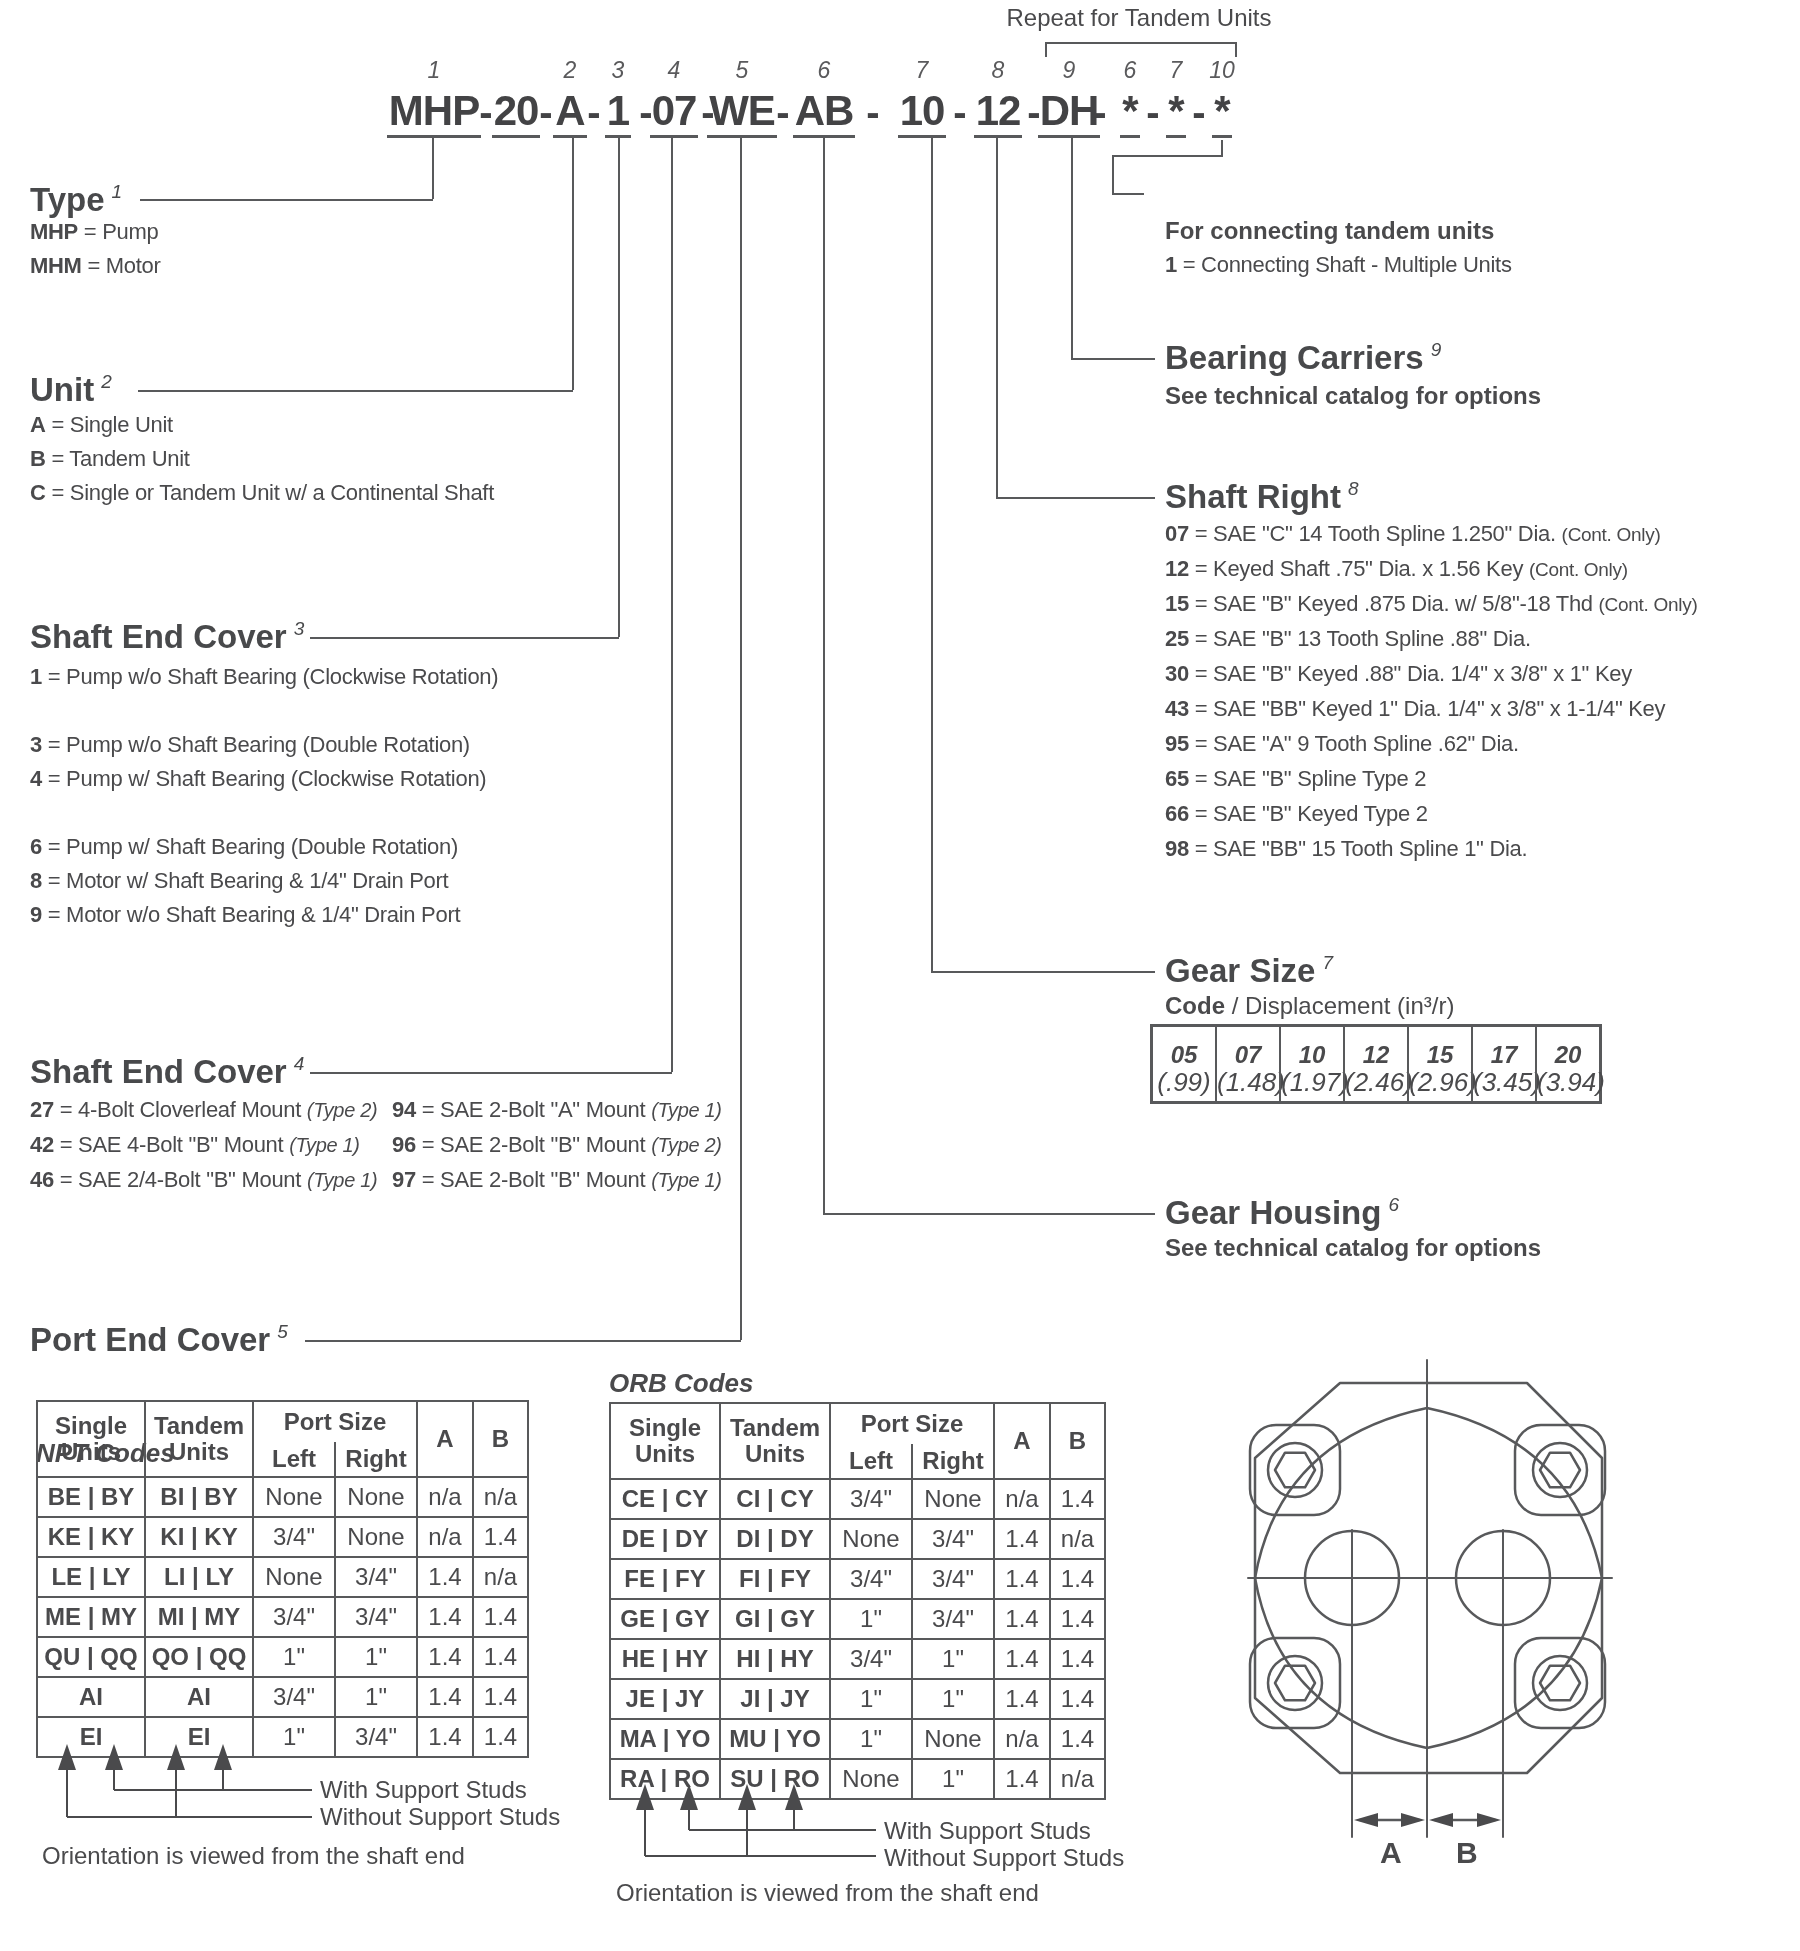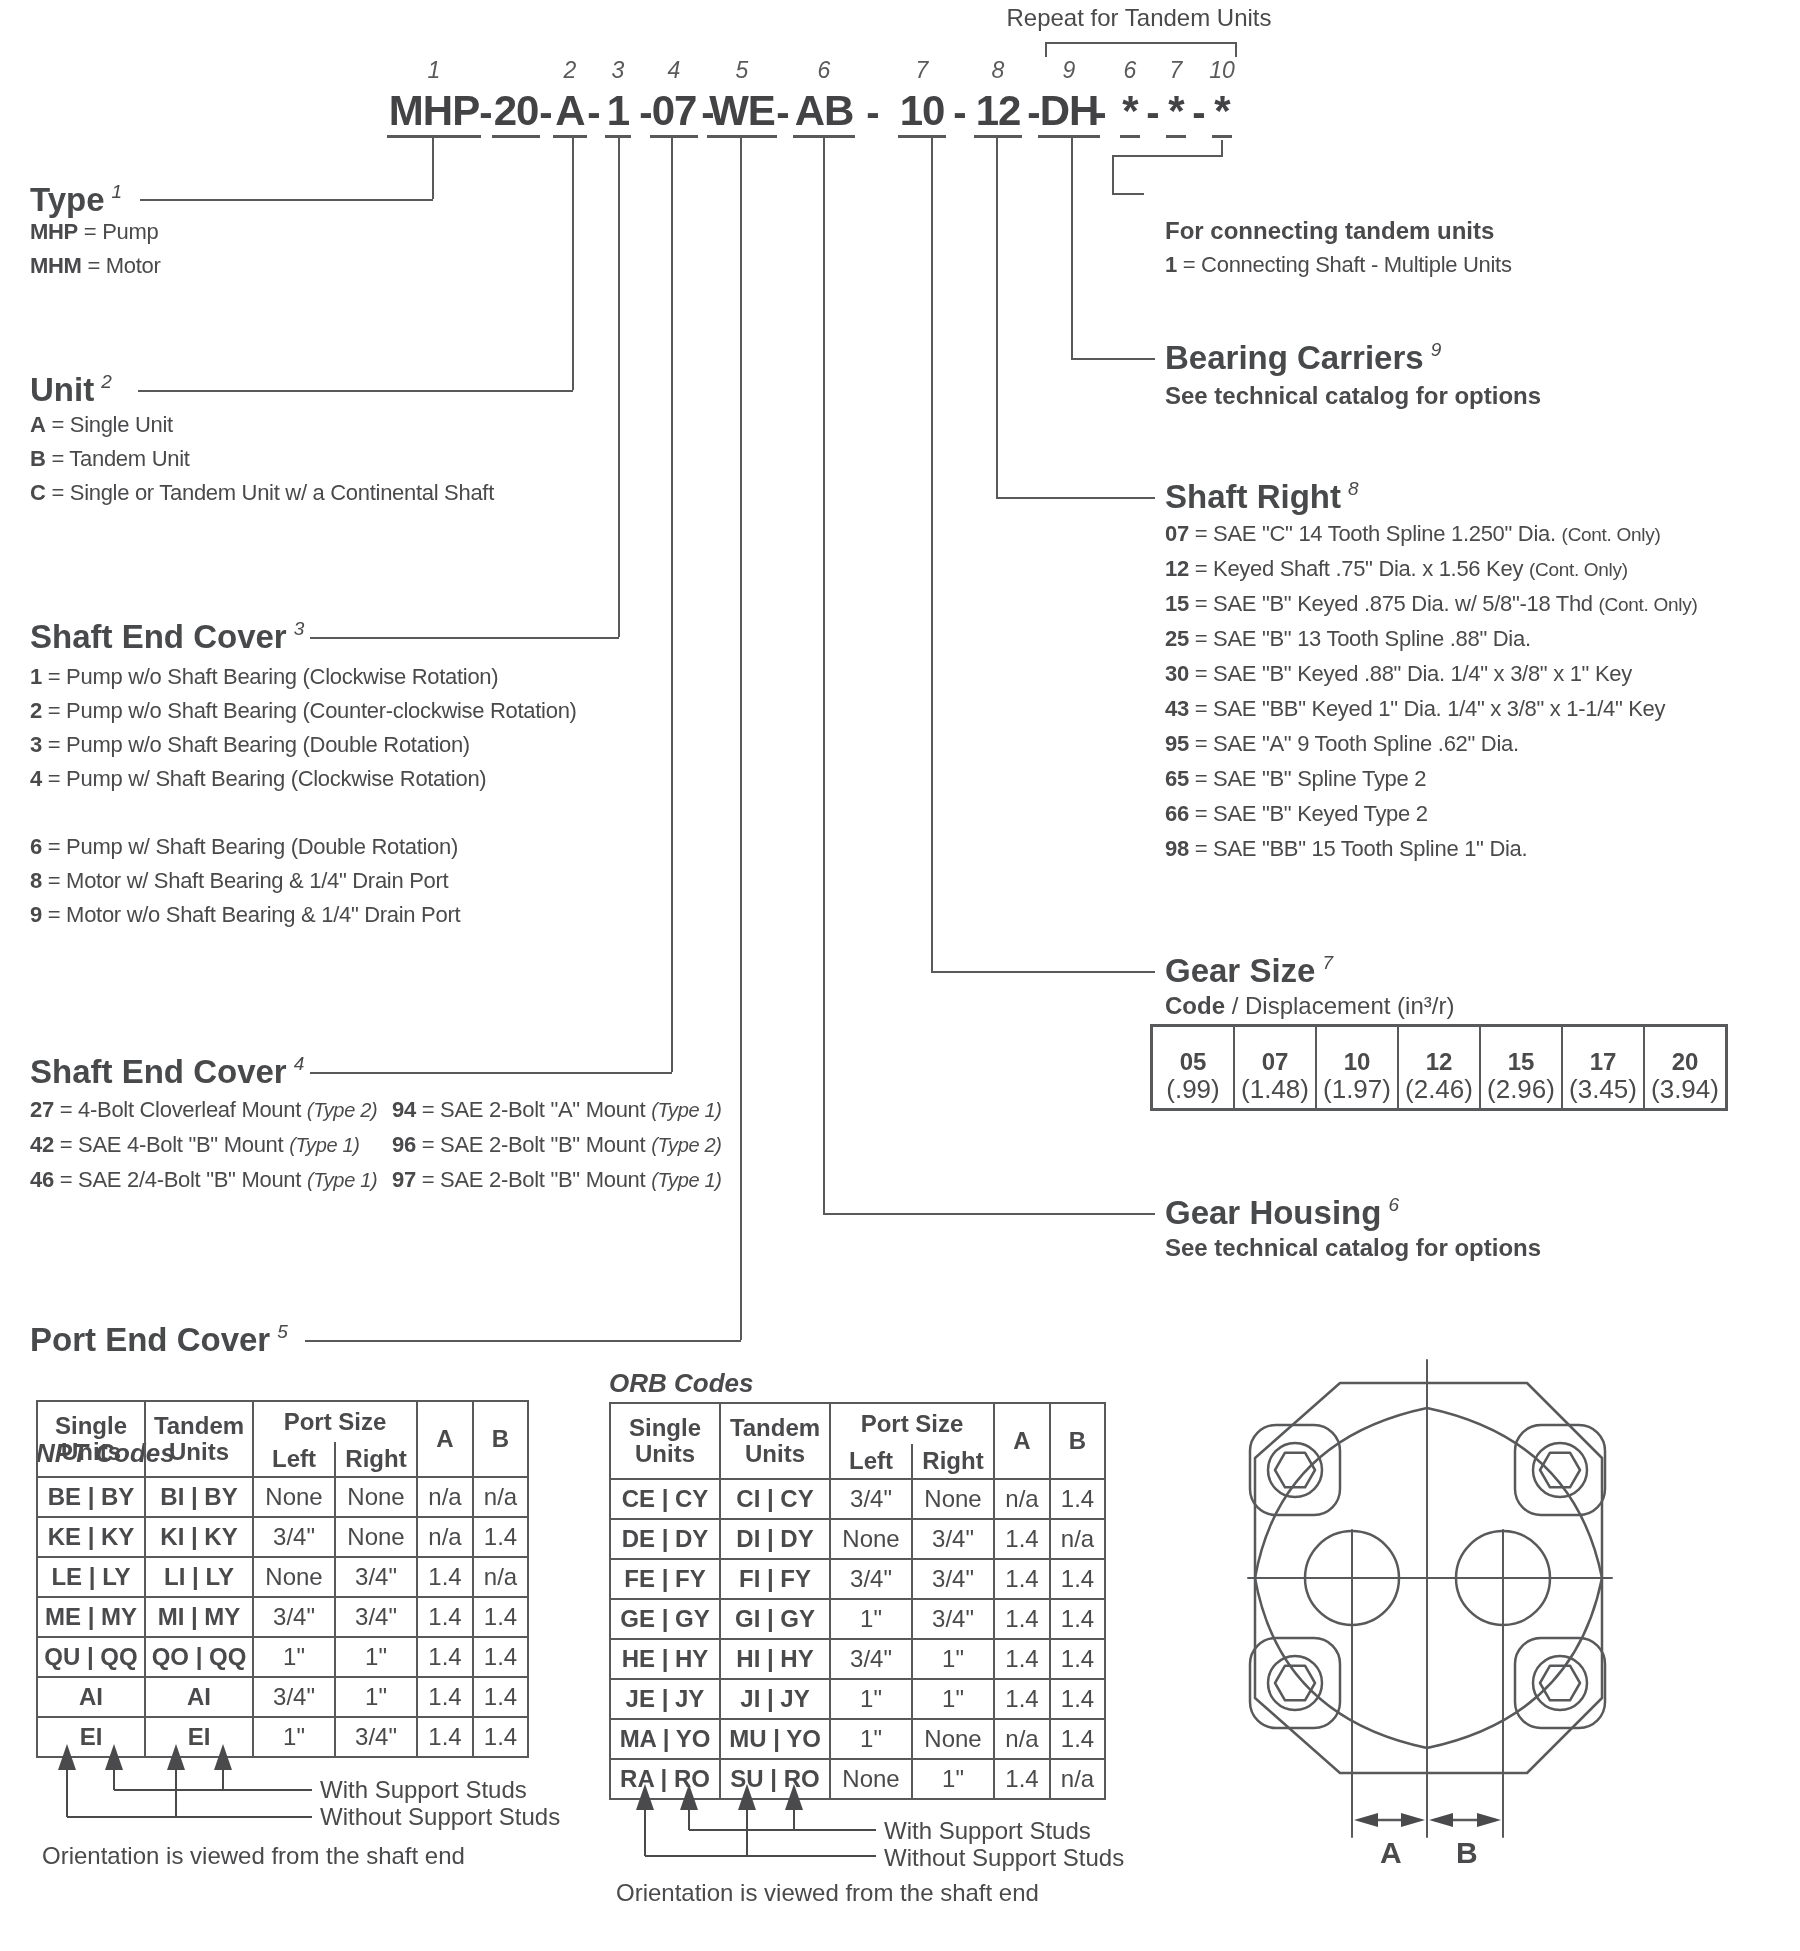--- a/index.html
+++ b/index.html
@@ -31,21 +31,21 @@
   .ptable th,.ptable td{border:2px solid #58595b;text-align:center;vertical-align:middle;padding:0;}
   .ptable thead tr:first-child th{height:40px;}
   .ptable thead tr:last-child th{height:34px;}
   .ptable td{height:38px;}
   .ptable th{font-weight:bold;line-height:26px;}
   .ps{border-bottom:none!important;}
   .lr{border-top:none!important;}
   .cb{font-weight:bold;}
   
   .gtable{display:flex;border:3px solid #58595b;}
-  .gcell{width:80px;text-align:center;padding:21px 0 6px 0;}
+  .gcell{width:62px;text-align:center;padding:14px 0 6px 0;font-style:italic;}
   .gcell + .gcell{border-left:2px solid #58595b;}
   .gcode{font-size:24px;font-weight:bold;line-height:28px;}
   .gdisp{font-size:26px;line-height:26px;}
 </style>
 </head>
 <body>
 
 <div id="page">
 
   <div class="abs rlabel" style="left:979px;top:4px;width:320px">Repeat for Tandem Units</div>
@@ -144,21 +144,20 @@
   <div class="abs item" style="left:30px;top:218px"><span class="b">MHP</span> <span>= Pump</span></div>
   <div class="abs item" style="left:30px;top:252px"><span class="b">MHM</span> <span>= Motor</span></div>
 
   <div class="abs heading" style="left:30px;top:368px"><span>Unit</span><span class="hsup">2</span></div>
   <div class="abs item" style="left:30px;top:411px"><span class="b">A</span> <span>= Single Unit</span></div>
   <div class="abs item" style="left:30px;top:445px"><span class="b">B</span> <span>= Tandem Unit</span></div>
   <div class="abs item" style="left:30px;top:479px"><span class="b">C</span> <span>= Single or Tandem Unit w/ a Continental Shaft</span></div>
 
   <div class="abs heading" style="left:30px;top:615px"><span>Shaft End Cover</span><span class="hsup">3</span></div>
   <div class="abs item" style="left:30px;top:663px"><span class="b">1</span> <span>= Pump w/o Shaft Bearing (Clockwise Rotation)</span></div>
-  <div class="abs item" style="left:30px;top:697px"><span class="b">2</span> <span>= Pump w/o Shaft Bearing (Counter-clockwise Rotation)</span></div>
   <div class="abs item" style="left:30px;top:731px"><span class="b">3</span> <span>= Pump w/o Shaft Bearing (Double Rotation)</span></div>
   <div class="abs item" style="left:30px;top:765px"><span class="b">4</span> <span>= Pump w/ Shaft Bearing (Clockwise Rotation)</span></div>
   <div class="abs item" style="left:30px;top:833px"><span class="b">6</span> <span>= Pump w/ Shaft Bearing (Double Rotation)</span></div>
   <div class="abs item" style="left:30px;top:867px"><span class="b">8</span> <span>= Motor w/ Shaft Bearing &amp; 1/4" Drain Port</span></div>
   <div class="abs item" style="left:30px;top:901px"><span class="b">9</span> <span>= Motor w/o Shaft Bearing &amp; 1/4" Drain Port</span></div>
 
   <div class="abs heading" style="left:30px;top:1050px"><span>Shaft End Cover</span><span class="hsup">4</span></div>
   <div class="abs item" style="left:30px;top:1096px"><span class="b">27</span> <span>= 4-Bolt Cloverleaf Mount</span> <span class="it">(Type 2)</span></div>
   <div class="abs item" style="left:30px;top:1131px"><span class="b">42</span> <span>= SAE 4-Bolt "B" Mount</span> <span class="it">(Type 1)</span></div>
   <div class="abs item" style="left:30px;top:1166px"><span class="b">46</span> <span>= SAE 2/4-Bolt "B" Mount</span> <span class="it">(Type 1)</span></div>

